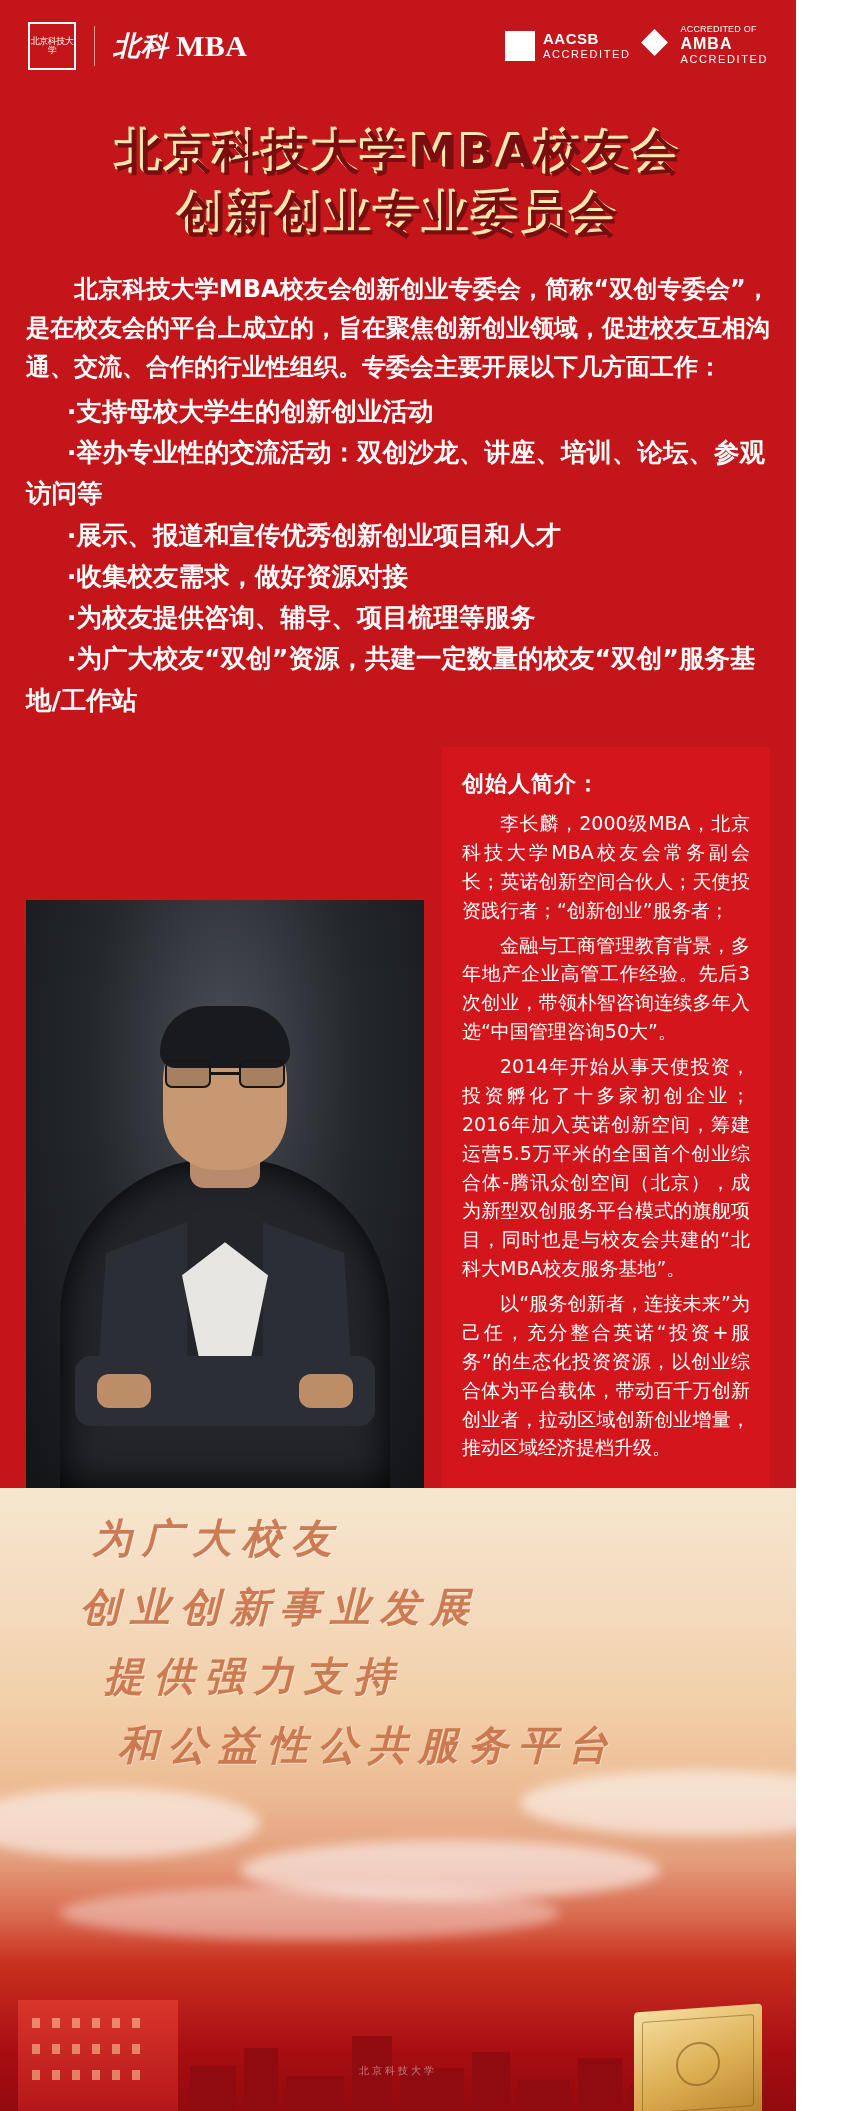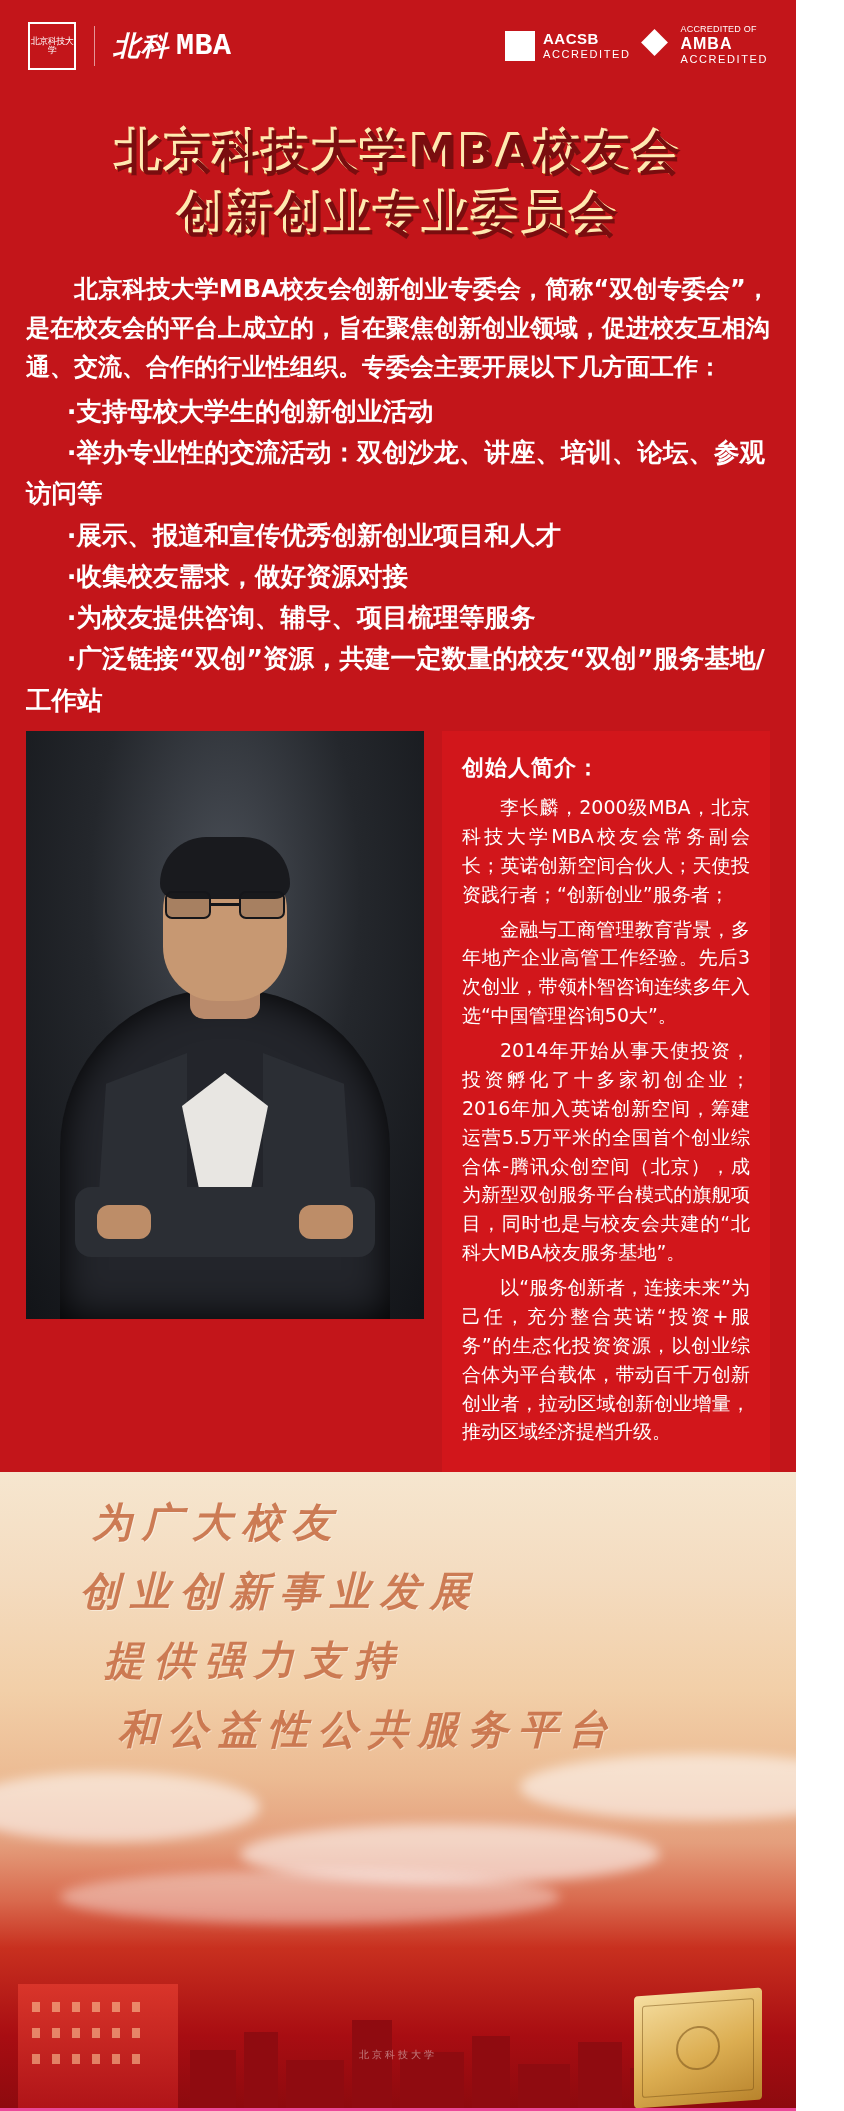--- a/index.html
+++ b/index.html
@@ -66,21 +66,21 @@
     font-size: 27px;
     font-weight: bold;
     letter-spacing: 1px;
     font-style: italic;
   }
   .mba-logo .en {
     color: #ffffff;
     font-size: 30px;
     font-weight: bold;
     letter-spacing: 0.5px;
-    font-family: Liberation Mono, monospace;
+    font-family: Liberation Serif, serif;
   }
   .header-right {
     margin-left: auto;
     display: flex;
     align-items: center;
     gap: 8px;
   }
   .accr {
     display: flex;
     align-items: center;
@@ -181,24 +181,24 @@
     font-family: "DejaVu Sans", sans-serif;
     font-weight: bold;
   }
   .bullets .b {
     margin: 0;
     text-indent: 1.6em;
   }
 
   
   .founder {
-    margin-top: 10px;
+    margin-top: 26px;
     display: flex;
     gap: 18px;
-    align-items: flex-start;
+    align-items: flex-end;
   }
   .photo {
     width: 398px;
     height: 588px;
     background:
       radial-gradient(ellipse at 50% 28%, #4a4f57 0%, #24272c 48%, #121418 100%);
     position: relative;
     overflow: hidden;
     flex: 0 0 auto;
   }
@@ -509,21 +509,21 @@
     <div class="intro">
       <p>北京科技大学MBA校友会创新创业专委会，简称“双创专委会”，是在校友会的平台上成立的，旨在聚焦创新创业领域，促进校友互相沟通、交流、合作的行业性组织。专委会主要开展以下几方面工作：</p>
     </div>
 
     <div class="bullets">
       <p class="b">·支持母校大学生的创新创业活动</p>
       <p class="b">·举办专业性的交流活动：双创沙龙、讲座、培训、论坛、参观访问等</p>
       <p class="b">·展示、报道和宣传优秀创新创业项目和人才</p>
       <p class="b">·收集校友需求，做好资源对接</p>
       <p class="b">·为校友提供咨询、辅导、项目梳理等服务</p>
-      <p class="b">·广泛链接“双创”资源，共建一定数量的校友“双创”服务基地/工作站</p>
+      <p class="b">·为广大校友“双创”资源，共建一定数量的校友“双创”服务基地/工作站</p>
     </div>
 
     <div class="founder">
       <div class="photo">
         <div class="suit"></div>
         <div class="lapelL"></div>
         <div class="lapelR"></div>
         <div class="shirt"></div>
         <div class="arms"></div>
         <div class="hand l"></div>

